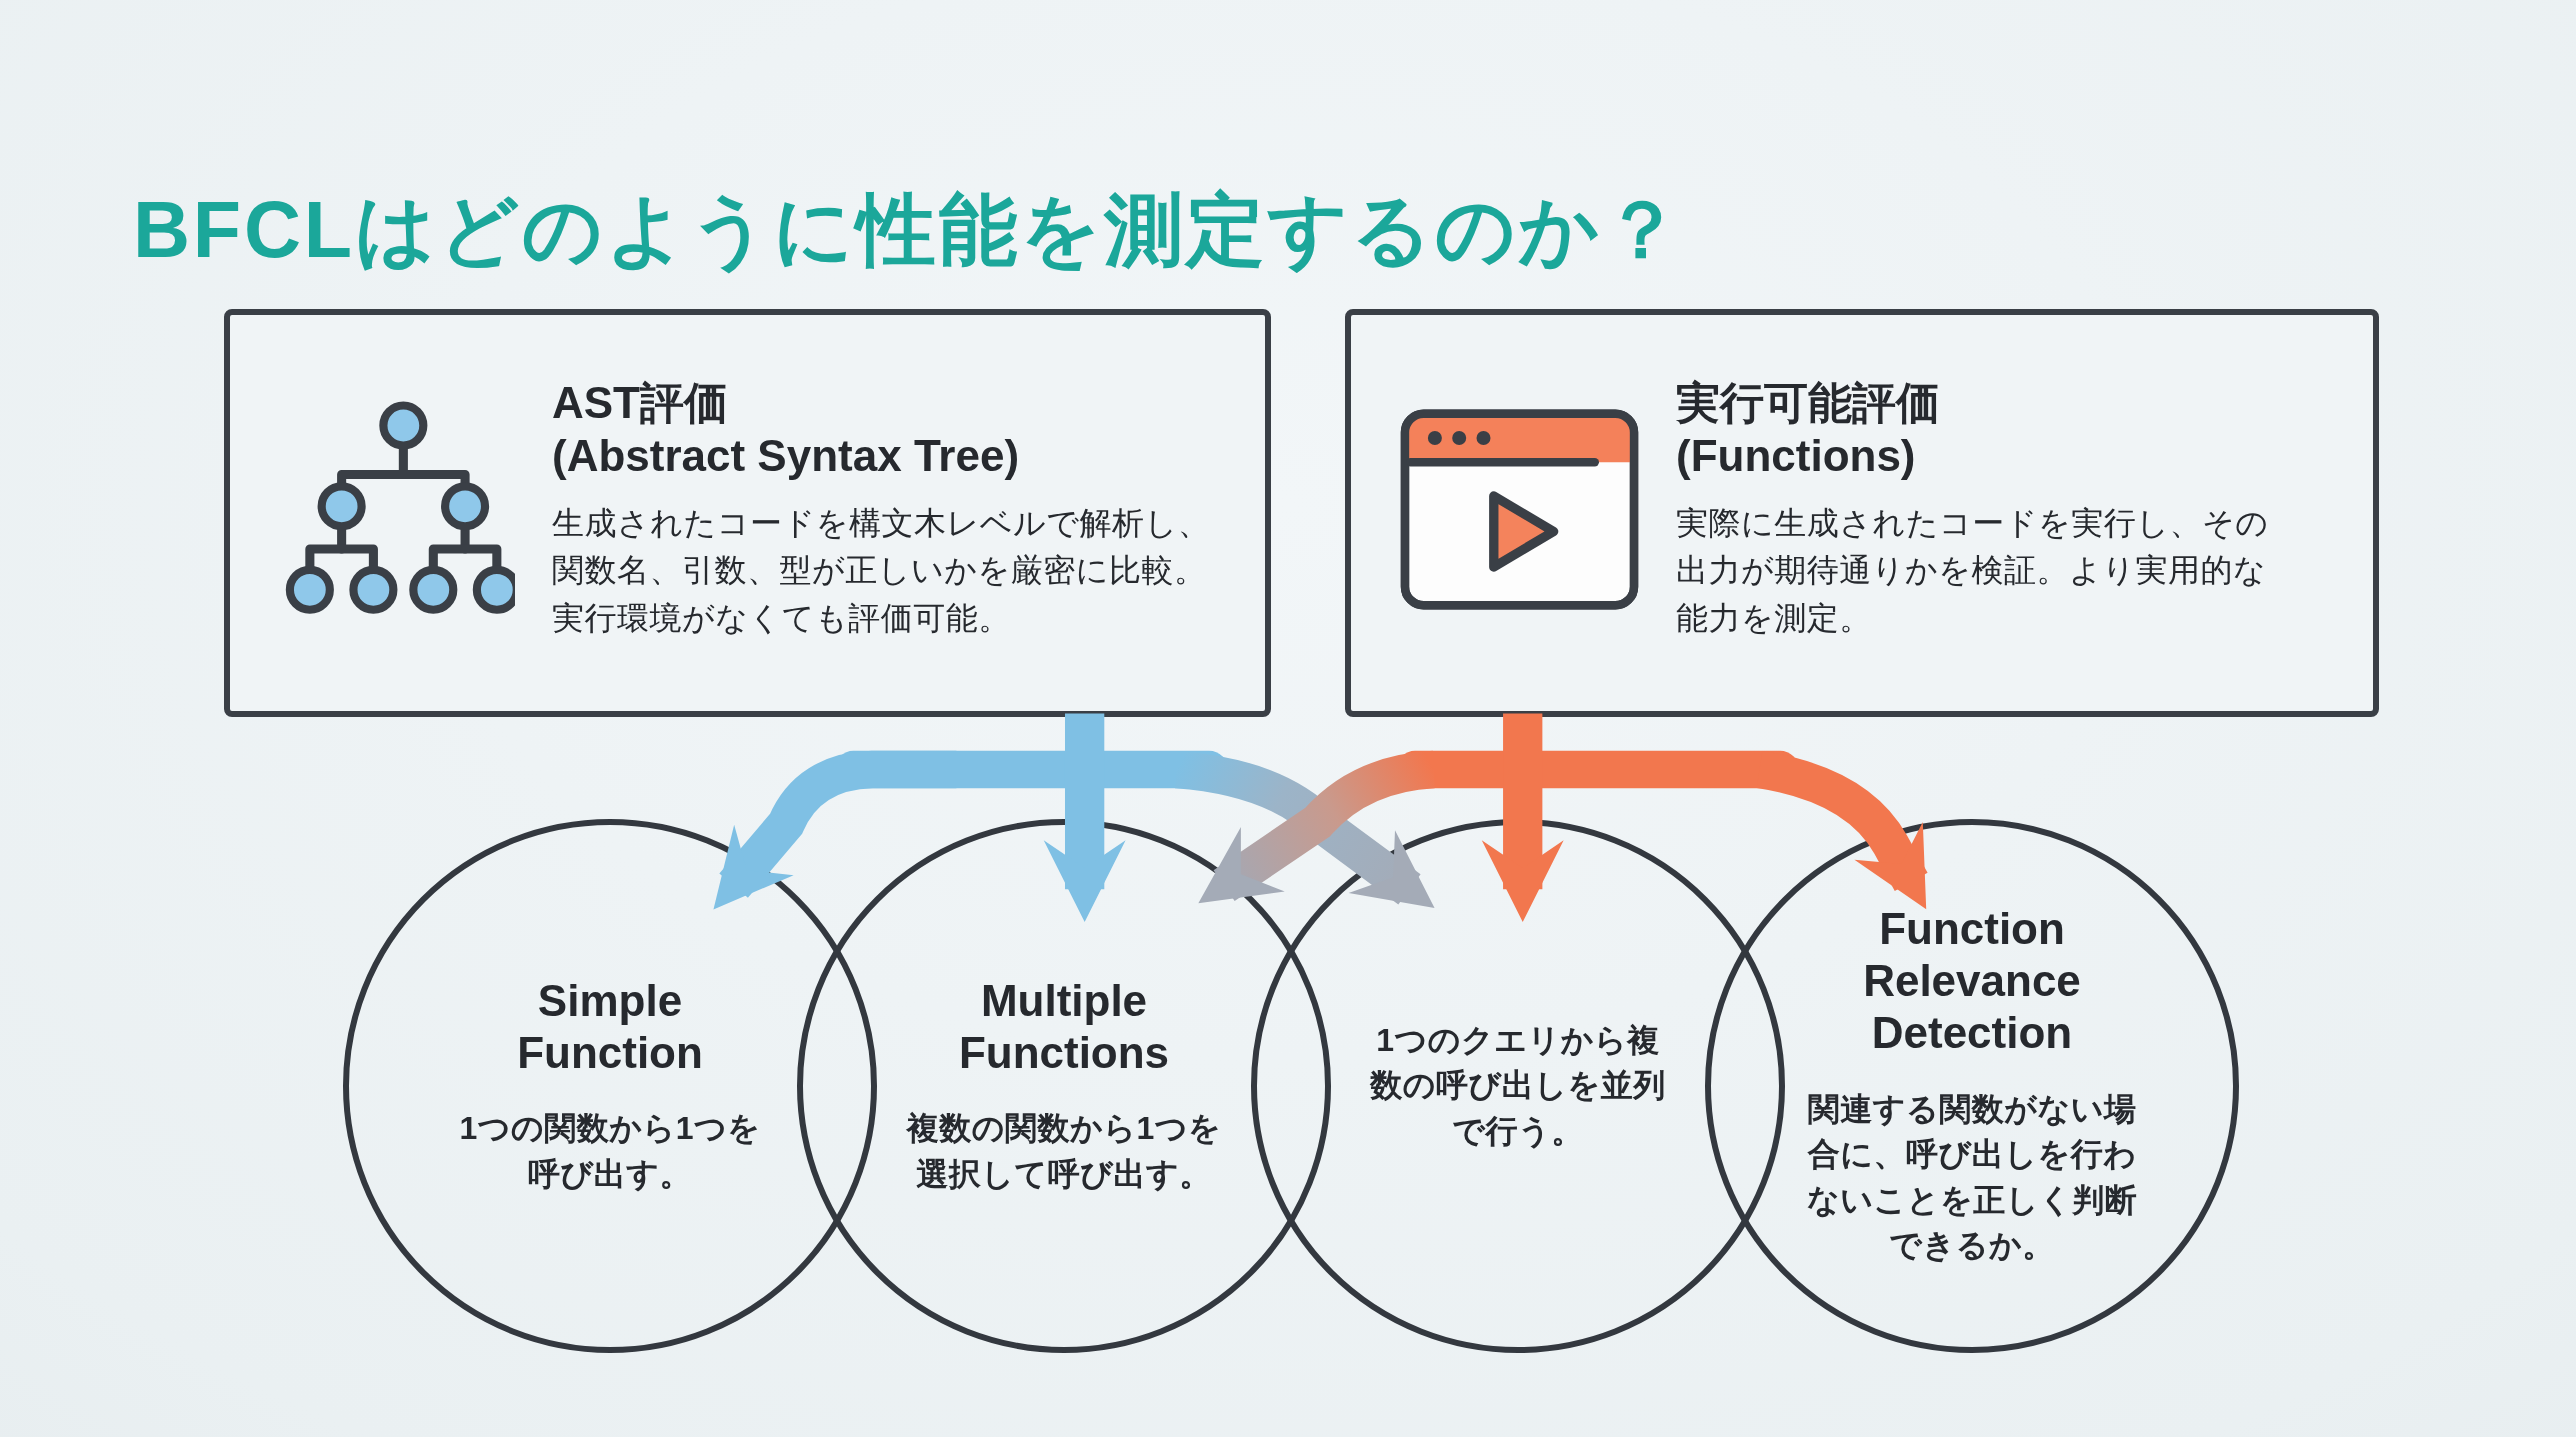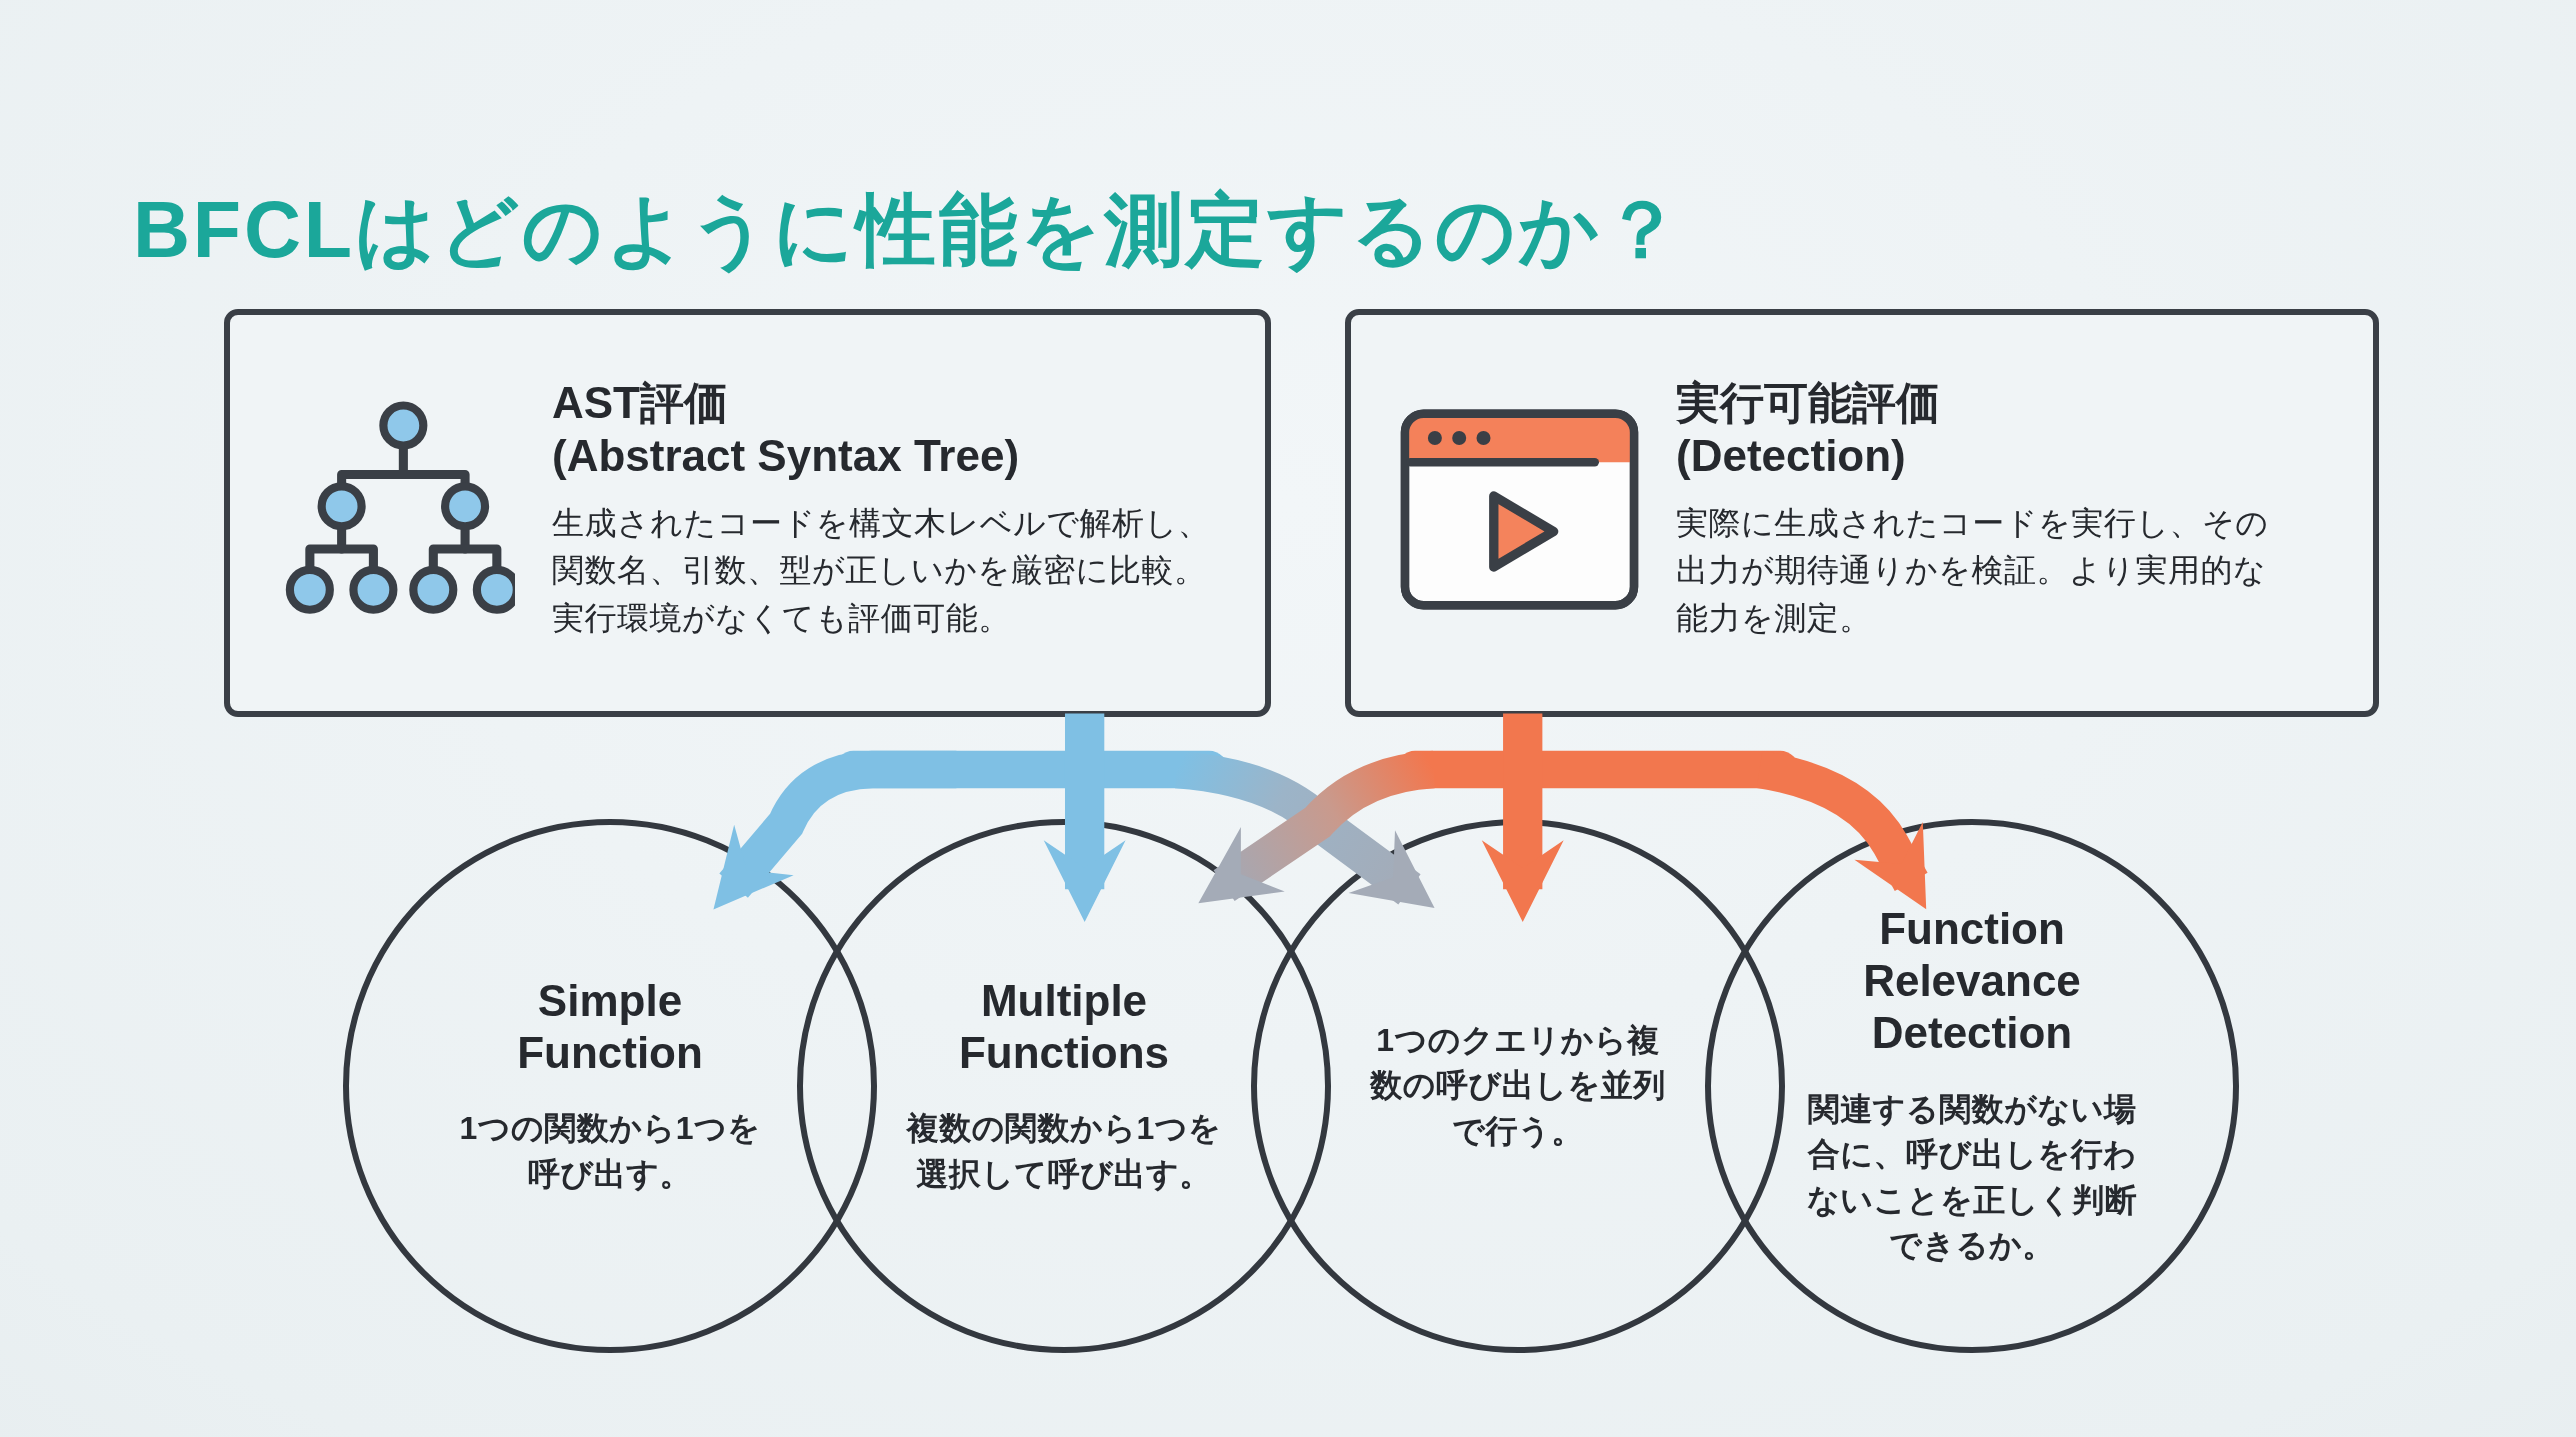--- a/index.html
+++ b/index.html
@@ -14,21 +14,21 @@
   
   .page-title{
     position:absolute;left:122px;top:125px;
     font-size:79px;font-weight:800;letter-spacing:2.8px;
     color:#1BA79A;white-space:nowrap;
   }
 
   
   .card{
     position:absolute;top:309px;height:408px;box-sizing:border-box;
-    border:6.6px solid #3A3F46;border-radius:14px;
+    border:6.6px solid #3A3F46;border-radius:8px;
     background:#F0F4F6;
     display:flex;align-items:center;gap:37px;
     padding:0 39px 8px 49px;z-index:3;
   }
   .card.ast{left:213px;width:1047px;}
   .card.exec{left:1334px;width:1034px;}
   .card-text{flex:1;}
   .card-heading{font-size:44px;font-weight:800;line-height:1.22;}
   .card-body{margin:17px 0 0 0;font-size:32px;font-weight:400;line-height:1.48;letter-spacing:0.5px;}
   .card.ast  .card-body{max-width:674px;}
@@ -103,21 +103,21 @@
         <line x1="11" y1="57" x2="208" y2="57" stroke="#3A3F46" stroke-width="9" stroke-linecap="round"></line>
         <circle cx="37" cy="31" r="7.5" fill="#3A3F46"></circle>
         <circle cx="63" cy="31" r="7.5" fill="#3A3F46"></circle>
         <circle cx="89" cy="31" r="7.5" fill="#3A3F46"></circle>
         <path d="M100,93 L164,131 L100,169 Z" fill="#F4835C" stroke="#3A3F46" stroke-width="10" stroke-linejoin="round"></path>
       </svg>
     </div>
     <div class="card-text">
       <div class="card-heading">
         <div>実行可能評価</div>
-        <div>(Detection)</div>
+        <div>(Functions)</div>
       </div>
       <p class="card-body">実際に生成されたコードを実行し、その出力が期待通りかを検証。より実用的な能力を測定。</p>
     </div>
   </section>
 
   <div class="circle c1">
     <div class="circle-title">Simple Function</div>
     <div class="circle-desc">1つの関数から1つを呼び出す。</div>
   </div>
   <div class="circle c2">

